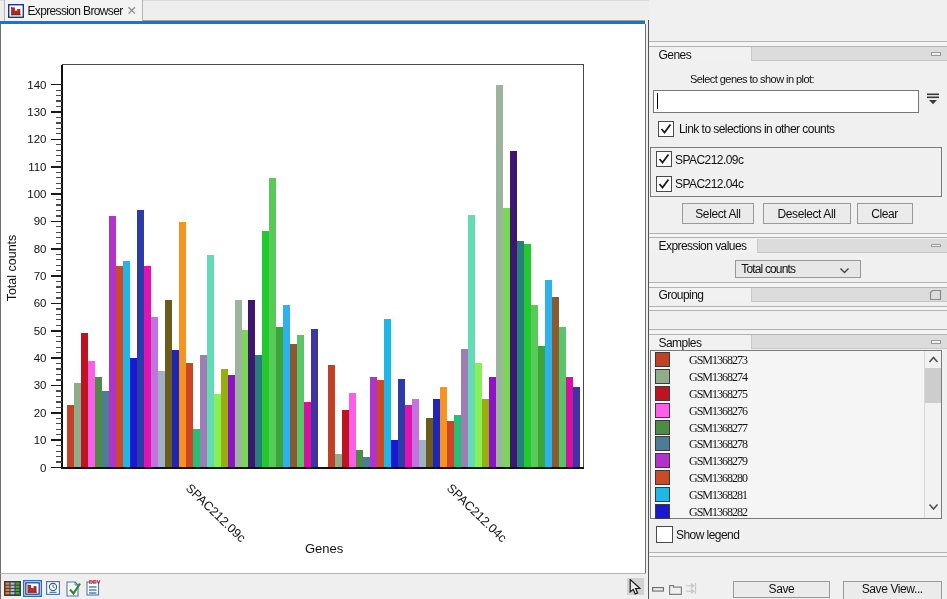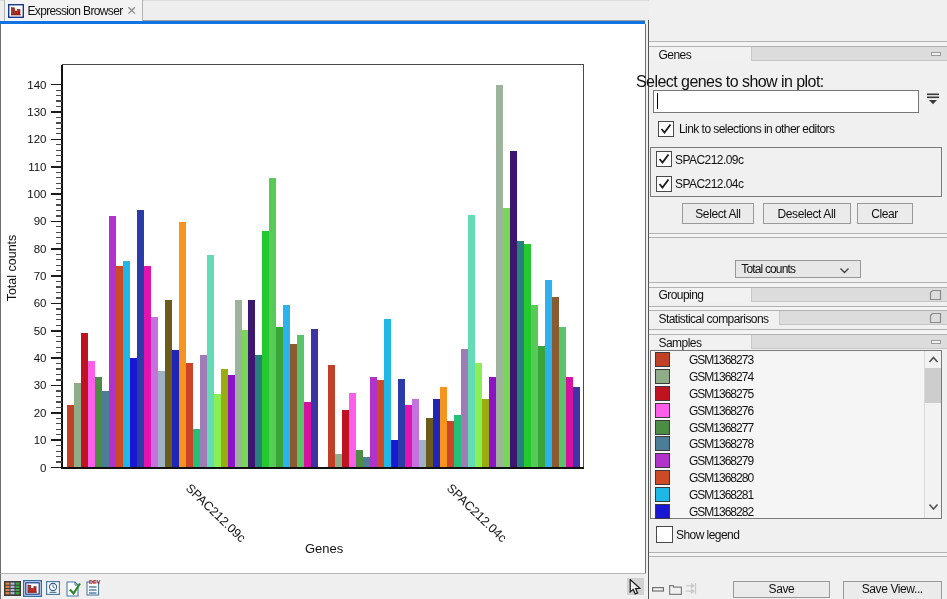--- a/index.html
+++ b/index.html
@@ -32,21 +32,21 @@
 .label { position:absolute; font-size:12px; letter-spacing:-0.55px; color:#111; white-space:nowrap; }
 #geneinput { position:absolute; left:652.5px; top:90px; width:266.5px; height:23px; background:#fff; border:1px solid #767676; }
 #caret { position:absolute; left:656.5px; top:93px; width:1px; height:16px; background:#000; }
 .cb { position:absolute; width:16px; height:16px; background:#fff; border:1.4px solid #4a4a4a; }
 #geneslist { position:absolute; left:650px; top:147px; width:291.5px; height:49.5px; background:#f0f0f0; border:1px solid #7a7a7a; }
 .btn { position:absolute; height:21.8px; background:#ebebeb; border:1px solid #999; font-size:12px; letter-spacing:-0.4px; color:#111; text-align:center; line-height:20px; }
 #dropdown { position:absolute; left:734.8px; top:260px; width:126px; height:18.4px; background:#e7e7e7; border:1px solid #979797; font-size:12px; letter-spacing:-0.85px; color:#111; line-height:16.5px; padding-left:5.5px; }
 #sampleslist { position:absolute; left:650px; top:350.4px; width:291.5px; height:168.6px; background:#f5f5f5; border:1px solid #7a7a7a; }
 .srow { position:absolute; left:655px; height:16px; }
 .swatch { position:absolute; left:0; top:0; width:14.5px; height:15px; border:1px solid #3a3a3a; display:inline-block; }
-.stext { position:absolute; left:34px; top:1px; font-size:12px; letter-spacing:-1px; color:#111; white-space:nowrap; }
+.stext { position:absolute; left:34px; top:1px; font-size:12px; letter-spacing:-1px; color:#111; white-space:nowrap;font-family:Liberation Serif, serif; }
 #sscroll { position:absolute; left:924px; top:351.4px; width:17px; height:166.6px; background:#f2f2f2; border-left:1px solid #d9d9d9; }
 #sthumb { position:absolute; left:924.5px; top:368px; width:16px; height:35px; background:#cdcdcd; }
 svg.icon { position:absolute; }
 #chart { position:absolute; left:0; top:0; pointer-events:none; }
 </style></head>
 <body>
 <div id="root">
   <div id="tabstrip"></div>
   <div id="tab">
     <svg id="tabicon" width="16" height="14" viewBox="0 0 16 14">
@@ -71,81 +71,79 @@
 
   <div class="sep1" style="top:41.3px"></div>
 <div class="sepband" style="top:42.4px"></div>
 <div class="sep1" style="top:45.9px"></div>
 <div class="shead" style="top:47px">
 <div class="sheadtab" style="width:103.2px">
         <span class="sheadlabel">Genes</span>
       </div>
 <span class="hdash"></span>
     </div>
-  <div class="label" style="left:636px; top:72.5px; font-size:16px">Select genes to show in plot:</div>
+  <div class="label" style="left:690px; top:72.5px; font-size:11px">Select genes to show in plot:</div>
   <div id="geneinput"></div>
   <div id="caret"></div>
   <svg class="icon" style="left:926px; top:92px" width="16" height="14" viewBox="0 0 16 14">
     <line x1="1" y1="2.3" x2="13" y2="2.3" stroke="#3a3a3a" stroke-width="1.6"></line>
     <line x1="1" y1="5.3" x2="13" y2="5.3" stroke="#3a3a3a" stroke-width="1.6"></line>
     <path d="M3 8 L11 8 L7 12.2 Z" fill="#3a3a3a"></path>
   </svg>
   <div class="cb" style="left:657.5px; top:120.5px">
     <svg width="14" height="14" viewBox="0 0 14 14">
         <path d="M2.5 7 L5.5 10.5 L11.5 2.5" fill="none" stroke="#1a1a1a" stroke-width="1.8"></path>
       </svg>
   </div>
-  <div class="label" style="left:679px; top:121.5px">Link to selections in other editors</div>
+  <div class="label" style="left:679px; top:121.5px">Link to selections in other counts</div>
   <div id="geneslist"></div>
   <div class="cb" style="left:655.5px; top:151px">
     <svg width="14" height="14" viewBox="0 0 14 14">
         <path d="M2.5 7 L5.5 10.5 L11.5 2.5" fill="none" stroke="#1a1a1a" stroke-width="1.8"></path>
       </svg>
   </div>
   <div class="label" style="left:675px; top:152.5px">SPAC212.09c</div>
   <div class="cb" style="left:655.5px; top:175.5px">
     <svg width="14" height="14" viewBox="0 0 14 14">
         <path d="M2.5 7 L5.5 10.5 L11.5 2.5" fill="none" stroke="#1a1a1a" stroke-width="1.8"></path>
       </svg>
   </div>
   <div class="label" style="left:675px; top:177px">SPAC212.04c</div>
   <div class="btn" style="left:681.7px; top:202.5px; width:72.5px">Select All</div>
   <div class="btn" style="left:762.5px; top:202.5px; width:88px">Deselect All</div>
   <div class="btn" style="left:856.5px; top:202.5px; width:56px">Clear</div>
 
   <div class="sep1" style="top:232.8px"></div>
 <div class="sepband" style="top:233.9px"></div>
 <div class="sep1" style="top:237.4px"></div>
+<div class="shead" style="top:238.5px">
+<div class="sheadtab" style="width:109px">
+        <span class="sheadlabel">Expression values</span>
+      </div>
+<span class="hdash"></span>
+    </div>
   <div id="dropdown">Total counts
     <svg style="position:absolute; right:11px; top:6.5px" width="9" height="6" viewBox="0 0 9 6">
         <path d="M0.5 0.5 L4.5 4.5 L8.5 0.5" fill="none" stroke="#444" stroke-width="1.4"></path>
       </svg>
   </div>
   <div class="sep1" style="top:282.0px"></div>
 <div class="sepband" style="top:283.09999999999997px"></div>
 <div class="sep1" style="top:286.59999999999997px"></div>
 <div class="shead" style="top:287.7px">
 <div class="sheadtab" style="width:103.2px">
         <span class="sheadlabel">Grouping</span>
       </div>
 <svg class="hbox" width="13" height="12" viewBox="0 0 13 12">
         <path d="M1.5 3.5 L3.5 1.5 L11.5 1.5 L11.5 10.5 L1.5 10.5 Z" fill="none" stroke="#8a8a8a" stroke-width="1.2"></path>
       </svg>
     </div>
   <div class="sep1" style="top:305.7px"></div>
 <div class="sepband" style="top:306.79999999999995px"></div>
 <div class="sep1" style="top:310.29999999999995px"></div>
-<div class="shead" style="top:311.4px">
-<div class="sheadtab" style="width:130.5px">
-        <span class="sheadlabel">Statistical comparisons</span>
-      </div>
-<svg class="hbox" width="13" height="12" viewBox="0 0 13 12">
-        <path d="M1.5 3.5 L3.5 1.5 L11.5 1.5 L11.5 10.5 L1.5 10.5 Z" fill="none" stroke="#8a8a8a" stroke-width="1.2"></path>
-      </svg>
-    </div>
   <div class="sep1" style="top:329.40000000000003px"></div>
 <div class="sepband" style="top:330.5px"></div>
 <div class="sep1" style="top:334.0px"></div>
 <div class="shead" style="top:335.1px">
 <div class="sheadtab" style="width:103.2px">
         <span class="sheadlabel">Samples</span>
       </div>
 <span class="hdash"></span>
     </div>
   <div id="sampleslist"></div>

